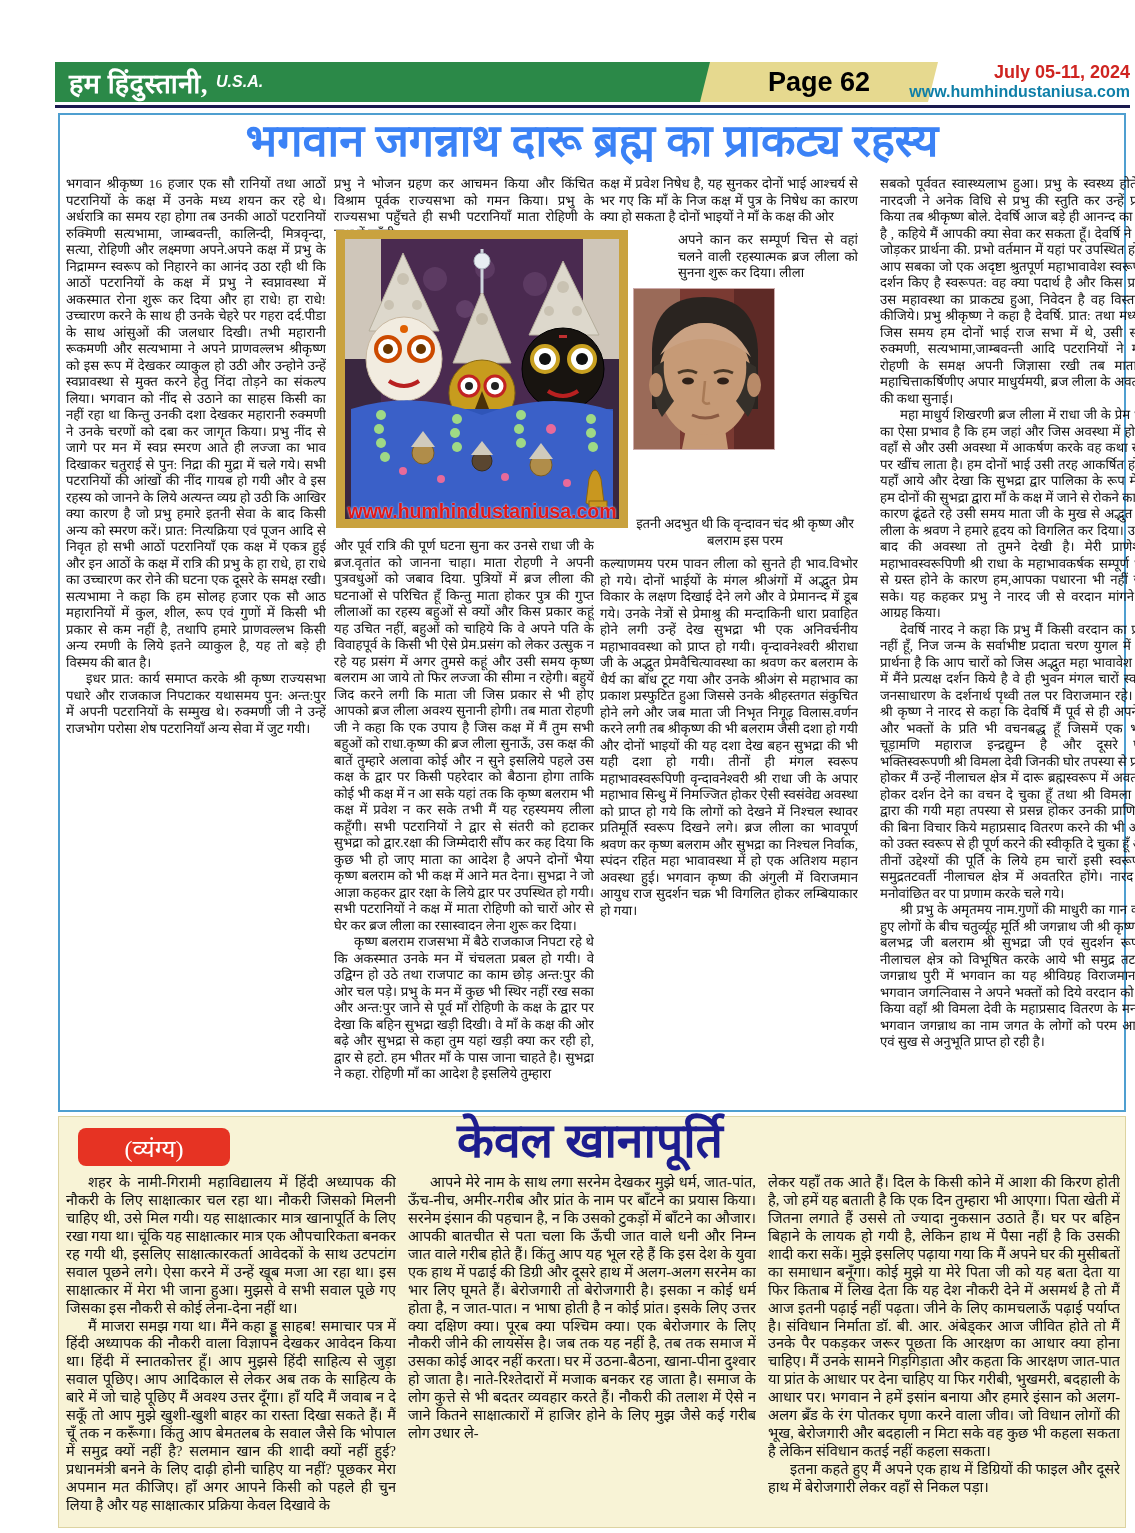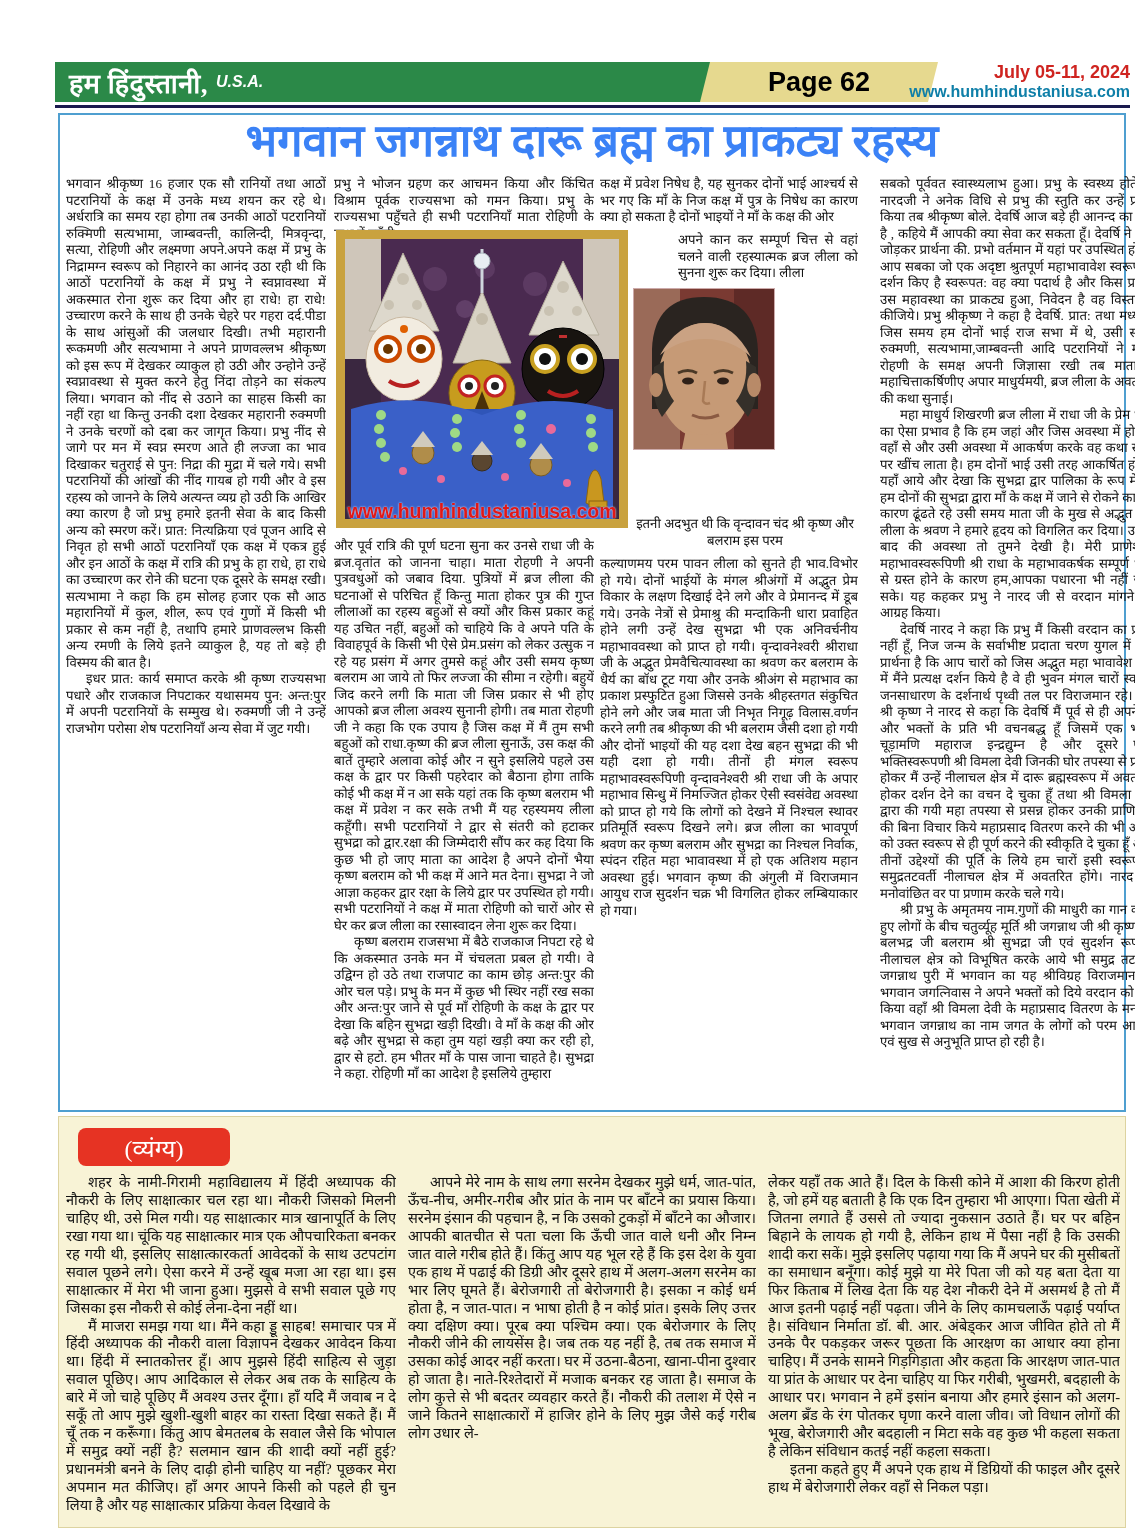--- a/index.html
+++ b/index.html
@@ -223,20 +223,21 @@
     <p class="noind">सबको पूर्ववत स्वास्थ्यलाभ हुआ। प्रभु के स्वस्थ्य होते ही नारदजी ने अनेक विधि से प्रभु की स्तुति कर उन्हें प्रसन्न किया तब श्रीकृष्ण बोले. देवर्षि आज बड़े ही आनन्द का दिन है , कहिये मैं आपकी क्या सेवा कर सकता हूँ। देवर्षि ने हाथ जोड़कर प्रार्थना की. प्रभो वर्तमान में यहां पर उपस्थित होकर आप सबका जो एक अदृष्टा श्रुतपूर्ण महाभावावेश स्वरूप के दर्शन किए है स्वरूपत: वह क्या पदार्थ है और किस प्रकार उस महावस्था का प्राकट्य हुआ, निवेदन है वह विस्तारित कीजिये। प्रभु श्रीकृष्ण ने कहा है देवर्षि. प्रात: तथा मध्यान्ह जिस समय हम दोनों भाई राज सभा में थे, उसी समय रुक्मणी, सत्यभामा,जाम्बवन्ती आदि पटरानियों ने माता रोहणी के समक्ष अपनी जिज्ञासा रखी तब माता ने महाचित्ताकर्षिणीए अपार माधुर्यमयी, ब्रज लीला के अवतरण की कथा सुनाई।</p>
     <p>महा माधुर्य शिखरणी ब्रज लीला में राधा जी के प्रेम भाव का ऐसा प्रभाव है कि हम जहां और जिस अवस्था में हो हमें वहाँ से और उसी अवस्था में आकर्षण करके वह कथा स्थल पर खींच लाता है। हम दोनों भाई उसी तरह आकर्षित होकर यहाँ आये और देखा कि सुभद्रा द्वार पालिका के रूप में है। हम दोनों की सुभद्रा द्वारा माँ के कक्ष में जाने से रोकने का हम कारण ढूंढते रहे उसी समय माता जी के मुख से अद्भुत ब्रज लीला के श्रवण ने हमारे हृदय को विगलित कर दिया। उसके बाद की अवस्था तो तुमने देखी है। मेरी प्राणेश्वरी महाभावस्वरूपिणी श्री राधा के महाभावकर्षक सम्पूर्ण भाव से ग्रस्त होने के कारण हम,आपका पधारना भी नहीं जान सके। यह कहकर प्रभु ने नारद जी से वरदान मांगने को आग्रह किया।</p>
     <p>देवर्षि नारद ने कहा कि प्रभु मैं किसी वरदान का प्रार्थी नहीं हूँ, निज जन्म के सर्वाभीष्ट प्रदाता चरण युगल में यही प्रार्थना है कि आप चारों को जिस अद्भुत महा भावावेश रूप में मैंने प्रत्यक्ष दर्शन किये है वे ही भुवन मंगल चारों स्वरूप जनसाधारण के दर्शनार्थ पृथ्वी तल पर विराजमान रहे। प्रभु श्री कृष्ण ने नारद से कहा कि देवर्षि मैं पूर्व से ही अपने दो और भक्तों के प्रति भी वचनबद्ध हूँ जिसमें एक भक्त चूड़ामणि महाराज इन्द्रद्युम्न है और दूसरे परम भक्तिस्वरूपणी श्री विमला देवी जिनकी घोर तपस्या से प्रसन्न होकर मैं उन्हें नीलाचल क्षेत्र में दारू ब्रह्मस्वरूप में अवतरित होकर दर्शन देने का वचन दे चुका हूँ तथा श्री विमला देवी द्वारा की गयी महा तपस्या से प्रसन्न होकर उनकी प्राणिमात्र की बिना विचार किये महाप्रसाद वितरण करने की भी आज्ञा को उक्त स्वरूप से ही पूर्ण करने की स्वीकृति दे चुका हूँ अत: तीनों उद्देश्यों की पूर्ति के लिये हम चारों इसी स्वरूप में समुद्रतटवर्ती नीलाचल क्षेत्र में अवतरित होंगे। नारद जी मनोवांछित वर पा प्रणाम करके चले गये।</p>
     <p>श्री प्रभु के अमृतमय नाम.गुणों की माधुरी का गान करते हुए लोगों के बीच चतुर्व्यूह मूर्ति श्री जगन्नाथ जी श्री कृष्ण श्री बलभद्र जी बलराम श्री सुभद्रा जी एवं सुदर्शन रूप में नीलाचल क्षेत्र को विभूषित करके आये भी समुद्र तट पर जगन्नाथ पुरी में भगवान का यह श्रीविग्रह विराजमान है। भगवान जगत्निवास ने अपने भक्तों को दिये वरदान को पूरा किया वहाँ श्री विमला देवी के महाप्रसाद वितरण के मनोरम भगवान जगन्नाथ का नाम जगत के लोगों को परम आनन्द एवं सुख से अनुभूति प्राप्त हो रही है।</p>
   </div>
 
   <div id="satire-box"></div>
   <div id="vyangya">
     <span>(व्यंग्य)</span>
   </div>
+  <div id="satire-title">केवल खानापूर्ति</div>
 
   <div class="satcol" style="left:66px;width:330px;">
     <p>शहर के नामी-गिरामी महाविद्यालय में हिंदी अध्यापक की नौकरी के लिए साक्षात्कार चल रहा था। नौकरी जिसको मिलनी चाहिए थी, उसे मिल गयी। यह साक्षात्कार मात्र खानापूर्ति के लिए रखा गया था। चूंकि यह साक्षात्कार मात्र एक औपचारिकता बनकर रह गयी थी, इसलिए साक्षात्कारकर्ता आवेदकों के साथ उटपटांग सवाल पूछने लगे। ऐसा करने में उन्हें खूब मजा आ रहा था। इस साक्षात्कार में मेरा भी जाना हुआ। मुझसे वे सभी सवाल पूछे गए जिसका इस नौकरी से कोई लेना-देना नहीं था।</p>
     <p>मैं माजरा समझ गया था। मैंने कहा ड्डू साहब! समाचार पत्र में हिंदी अध्यापक की नौकरी वाला विज्ञापन देखकर आवेदन किया था। हिंदी में स्नातकोत्तर हूँ। आप मुझसे हिंदी साहित्य से जुड़ा सवाल पूछिए। आप आदिकाल से लेकर अब तक के साहित्य के बारे में जो चाहे पूछिए मैं अवश्य उत्तर दूँगा। हाँ यदि मैं जवाब न दे सकूँ तो आप मुझे खुशी-खुशी बाहर का रास्ता दिखा सकते हैं। मैं चूँ तक न करूँगा। किंतु आप बेमतलब के सवाल जैसे कि भोपाल में समुद्र क्यों नहीं है? सलमान खान की शादी क्यों नहीं हुई? प्रधानमंत्री बनने के लिए दाढ़ी होनी चाहिए या नहीं? पूछकर मेरा अपमान मत कीजिए। हाँ अगर आपने किसी को पहले ही चुन लिया है और यह साक्षात्कार प्रक्रिया केवल दिखावे के</p>
   </div>
   <div class="satcol" style="left:408px;width:348px;">
     <p>आपने मेरे नाम के साथ लगा सरनेम देखकर मुझे धर्म, जात-पांत, ऊँच-नीच, अमीर-गरीब और प्रांत के नाम पर बाँटने का प्रयास किया। सरनेम इंसान की पहचान है, न कि उसको टुकड़ों में बाँटने का औजार। आपकी बातचीत से पता चला कि ऊँची जात वाले धनी और निम्न जात वाले गरीब होते हैं। किंतु आप यह भूल रहे हैं कि इस देश के युवा एक हाथ में पढाई की डिग्री और दूसरे हाथ में अलग-अलग सरनेम का भार लिए घूमते हैं। बेरोजगारी तो बेरोजगारी है। इसका न कोई धर्म होता है, न जात-पात। न भाषा होती है न कोई प्रांत। इसके लिए उत्तर क्या दक्षिण क्या। पूरब क्या पश्चिम क्या। एक बेरोजगार के लिए नौकरी जीने की लायसेंस है। जब तक यह नहीं है, तब तक समाज में उसका कोई आदर नहीं करता। घर में उठना-बैठना, खाना-पीना दुश्वार हो जाता है। नाते-रिश्तेदारों में मजाक बनकर रह जाता है। समाज के लोग कुत्ते से भी बदतर व्यवहार करते हैं। नौकरी की तलाश में ऐसे न जाने कितने साक्षात्कारों में हाजिर होने के लिए मुझ जैसे कई गरीब लोग उधार ले-</p>
   </div>
   <div class="satcol" style="left:768px;width:352px;">
     <p class="noind">लेकर यहाँ तक आते हैं। दिल के किसी कोने में आशा की किरण होती है, जो हमें यह बताती है कि एक दिन तुम्हारा भी आएगा। पिता खेती में जितना लगाते हैं उससे तो ज्यादा नुकसान उठाते हैं। घर पर बहिन बिहाने के लायक हो गयी है, लेकिन हाथ में पैसा नहीं है कि उसकी शादी करा सकें। मुझे इसलिए पढ़ाया गया कि मैं अपने घर की मुसीबतों का समाधान बनूँगा। कोई मुझे या मेरे पिता जी को यह बता देता या फिर किताब में लिख देता कि यह देश नौकरी देने में असमर्थ है तो मैं आज इतनी पढ़ाई नहीं पढ़ता। जीने के लिए कामचलाऊँ पढ़ाई पर्याप्त है। संविधान निर्माता डॉ. बी. आर. अंबेड्कर आज जीवित होते तो मैं उनके पैर पकड़कर जरूर पूछता कि आरक्षण का आधार क्या होना चाहिए। मैं उनके सामने गिड़गिड़ाता और कहता कि आरक्षण जात-पात या प्रांत के आधार पर देना चाहिए या फिर गरीबी, भुखमरी, बदहाली के आधार पर। भगवान ने हमें इसांन बनाया और हमारे इंसान को अलग-अलग ब्रँड के रंग पोतकर घृणा करने वाला जीव। जो विधान लोगों की भूख, बेरोजगारी और बदहाली न मिटा सके वह कुछ भी कहला सकता है लेकिन संविधान कतई नहीं कहला सकता।</p>

